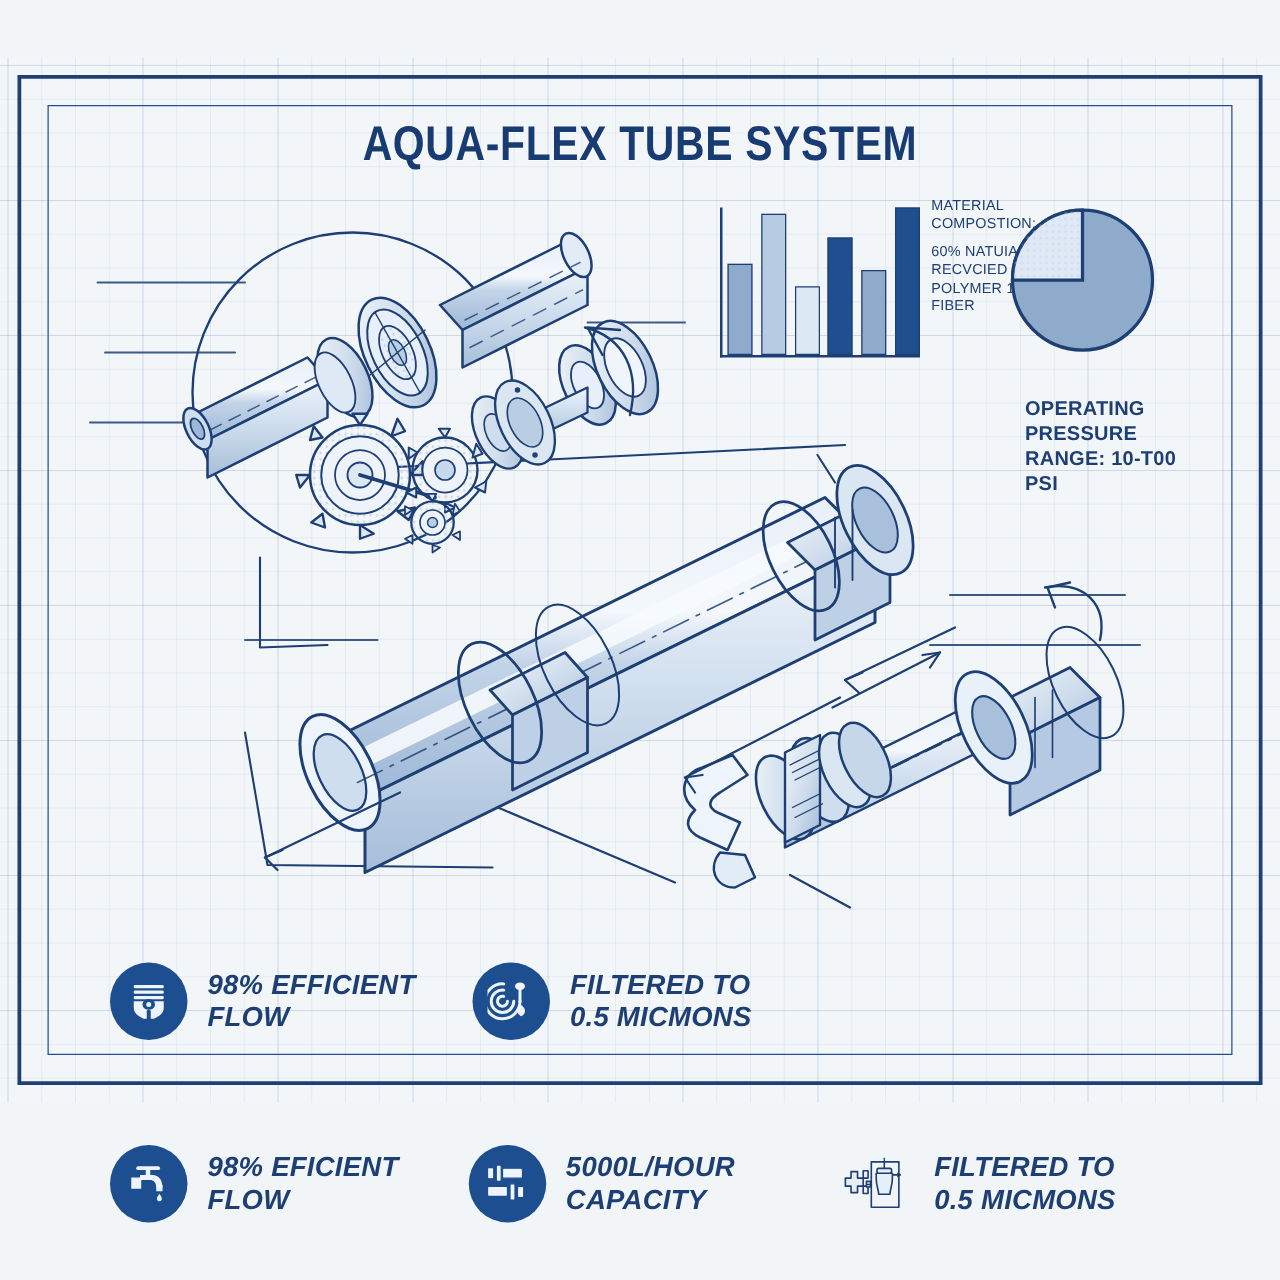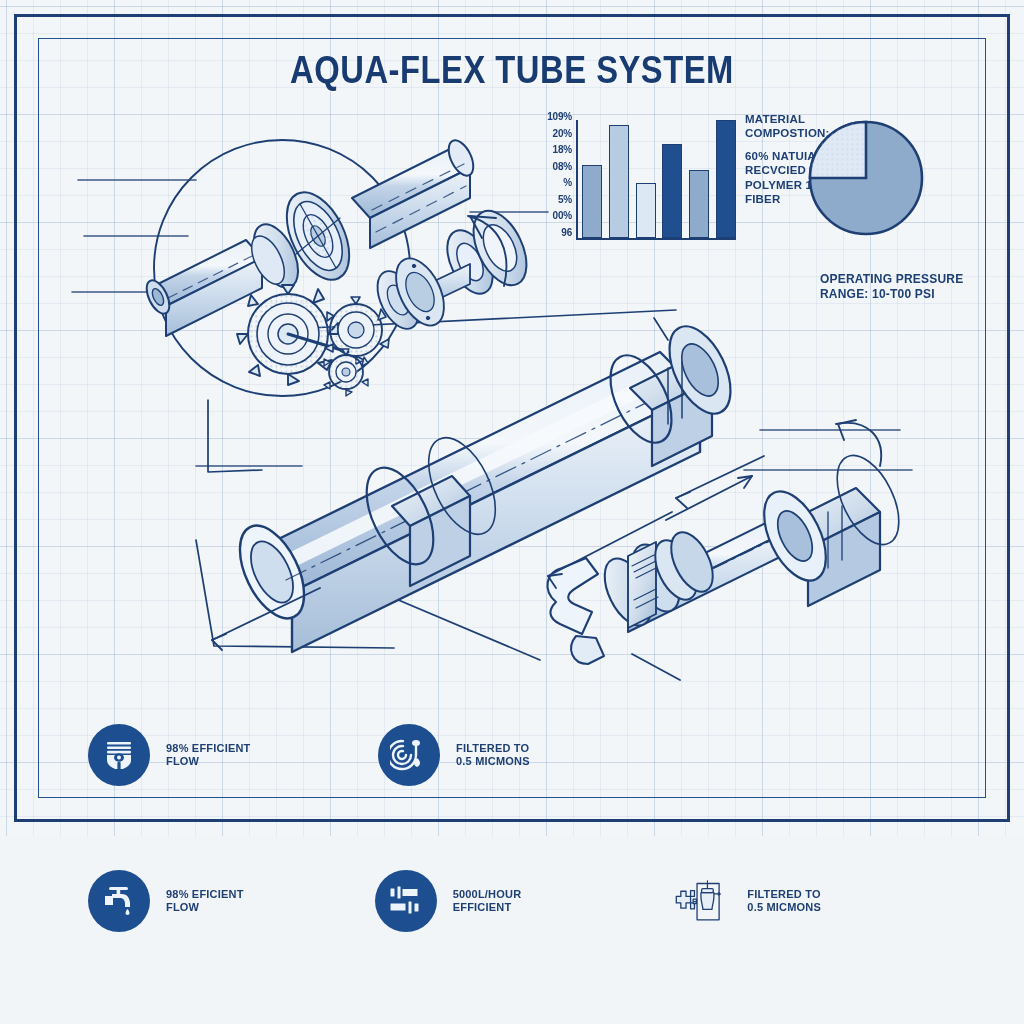--- a/index.html
+++ b/index.html
@@ -13,20 +13,21 @@
   #page{
     position:relative;width:1024px;height:836px;
     background-color:#f3f6f9;
     background-image:
       linear-gradient(to right, rgba(150,175,205,.30) 1px, transparent 1px),
       linear-gradient(to bottom, rgba(150,175,205,.30) 1px, transparent 1px),
       linear-gradient(to right, rgba(150,175,205,.16) 1px, transparent 1px),
       linear-gradient(to bottom, rgba(150,175,205,.16) 1px, transparent 1px);
     background-size:108px 108px,108px 108px,27px 27px,27px 27px;
     background-position:6px 6px,6px 6px,6px 6px,6px 6px;
+    margin-top:46px;
   }
   
   #frame-outer{
     position:absolute;left:14px;top:14px;right:14px;bottom:14px;
     border:3px solid #1d3f73;
   }
   #frame-inner{
     position:absolute;left:21px;top:21px;right:21px;bottom:21px;
     border:1.5px solid #23518f;
   }
@@ -57,46 +58,46 @@
     position:absolute;left:48px;top:8px;width:160px;height:120px;
     display:flex;align-items:flex-end;justify-content:space-between;
     border-left:2px solid #1d3f73;border-bottom:2.5px solid #1d3f73;
     padding-left:4px;box-sizing:border-box;
   }
   .bar{width:20px;border:1.6px solid #1d3f73;box-sizing:border-box;}
   
   #material-block{
     position:absolute;left:745px;top:112px;width:88px;
     font-family:"Liberation Sans Narrow","Liberation Sans",sans-serif;
-    color:#1d3f73;font-weight:bold;
+    color:#1d3f73;font-weight:normal;
   }
   #material-heading{font-size:11.5px;line-height:1.22;letter-spacing:.2px;}
   #material-body{font-size:11.5px;line-height:1.25;margin-top:9px;letter-spacing:.2px;}
   
   #pie-chart{position:absolute;left:806px;top:118px;width:120px;height:120px;}
   #pressure-note{
     position:absolute;left:820px;top:272px;width:150px;
     font-family:"Liberation Sans Narrow","Liberation Sans",sans-serif;
-    font-size:12px;font-weight:bold;color:#1d3f73;line-height:1.25;
+    font-size:16px;font-weight:bold;color:#1d3f73;line-height:1.25;
     letter-spacing:.2px;
   }
   
   #features{position:absolute;left:88px;top:724px;width:860px;}
   .feature-row{display:flex;justify-content:flex-start;}
   .feature{display:flex;align-items:center;width:290px;}
   .feature-badge{
     width:62px;height:62px;border-radius:50%;
     background:#1d4e8f;flex:0 0 62px;
     display:flex;align-items:center;justify-content:center;
   }
   .feature-badge.outline{background:transparent;}
   .feature-label{
     margin-left:16px;color:#1d3f73;font-weight:bold;
     font-family:"Liberation Sans Narrow","Liberation Sans",sans-serif;
-    font-size:11px;line-height:1.18;letter-spacing:.2px;white-space:pre-line;
+    font-size:22px;line-height:1.18;letter-spacing:.2px;white-space:pre-line;font-style:italic;
   }
 </style>
 </head>
 <body>
 
 <div id="page">
 
   <svg class="bp" style="left:0;top:0;" width="1024" height="1024" viewBox="0 0 1024 1024">
     <defs>
       <linearGradient id="tubeG" x1="0" y1="0" x2="0" y2="1">
@@ -347,30 +348,20 @@
     </g>
   </svg>
 
   <div id="frame-outer">
     <div id="frame-inner"></div>
   </div>
 
   <div id="title">AQUA-FLEX TUBE SYSTEM</div>
 
   <div id="bar-chart">
-    <div id="bar-ticks">
-      <div class="bar-tick">109%</div>
-      <div class="bar-tick">20%</div>
-      <div class="bar-tick">18%</div>
-      <div class="bar-tick">08%</div>
-      <div class="bar-tick">%</div>
-      <div class="bar-tick">5%</div>
-      <div class="bar-tick">00%</div>
-      <div class="bar-tick">96</div>
-    </div>
     <div id="bars">
       <div class="bar" style="height: 73.16px; background: rgb(143, 171, 204);"></div>
       <div class="bar" style="height: 113.28px; background: rgb(183, 203, 226);"></div>
       <div class="bar" style="height: 55.46px; background: rgb(220, 232, 244);"></div>
       <div class="bar" style="height: 94.4px; background: rgb(31, 79, 143);"></div>
       <div class="bar" style="height: 68.44px; background: rgb(143, 171, 204);"></div>
       <div class="bar" style="height: 118px; background: rgb(31, 79, 143);"></div>
     </div>
   </div>
 
@@ -461,21 +452,21 @@
               <rect x="3" y="4" width="5" height="9" rx="1"></rect>
               <rect x="10" y="2" width="4" height="13" rx="1"></rect>
               <rect x="15" y="4.5" width="16" height="8" rx="1"></rect>
               <rect x="3" y="19" width="16" height="8" rx="1"></rect>
               <rect x="21" y="17" width="4" height="13" rx="1"></rect>
               <rect x="27" y="19" width="5" height="9" rx="1"></rect>
             </g>
           </svg>
         </div>
         <div class="feature-label">5000L/HOUR
-EFFICIENT</div>
+CAPACITY</div>
       </div>
 
       <div class="feature">
         <div class="feature-badge outline">
           <svg width="74" height="66" viewBox="0 0 74 66" style="margin-left:14px;">
             <g stroke="#1d3f73" fill="#e6eef8" stroke-width="2" stroke-linejoin="round">
               <path d="M2,26 h7 v-8 h8 v8 h7 v-9 h6 v9 h-6 v10 h6 v9 h-6 v-9 h-7 v8 h-8 v-8 h-7 Z"></path>
               <rect x="28" y="30" width="5" height="7"></rect>
               <rect x="34" y="6" width="34" height="56" fill="none"></rect>
               <path d="M40,20 h20 v6 c0,10 -3,14 -3,20 h-14 c0,-6 -3,-10 -3,-20 Z"></path>

